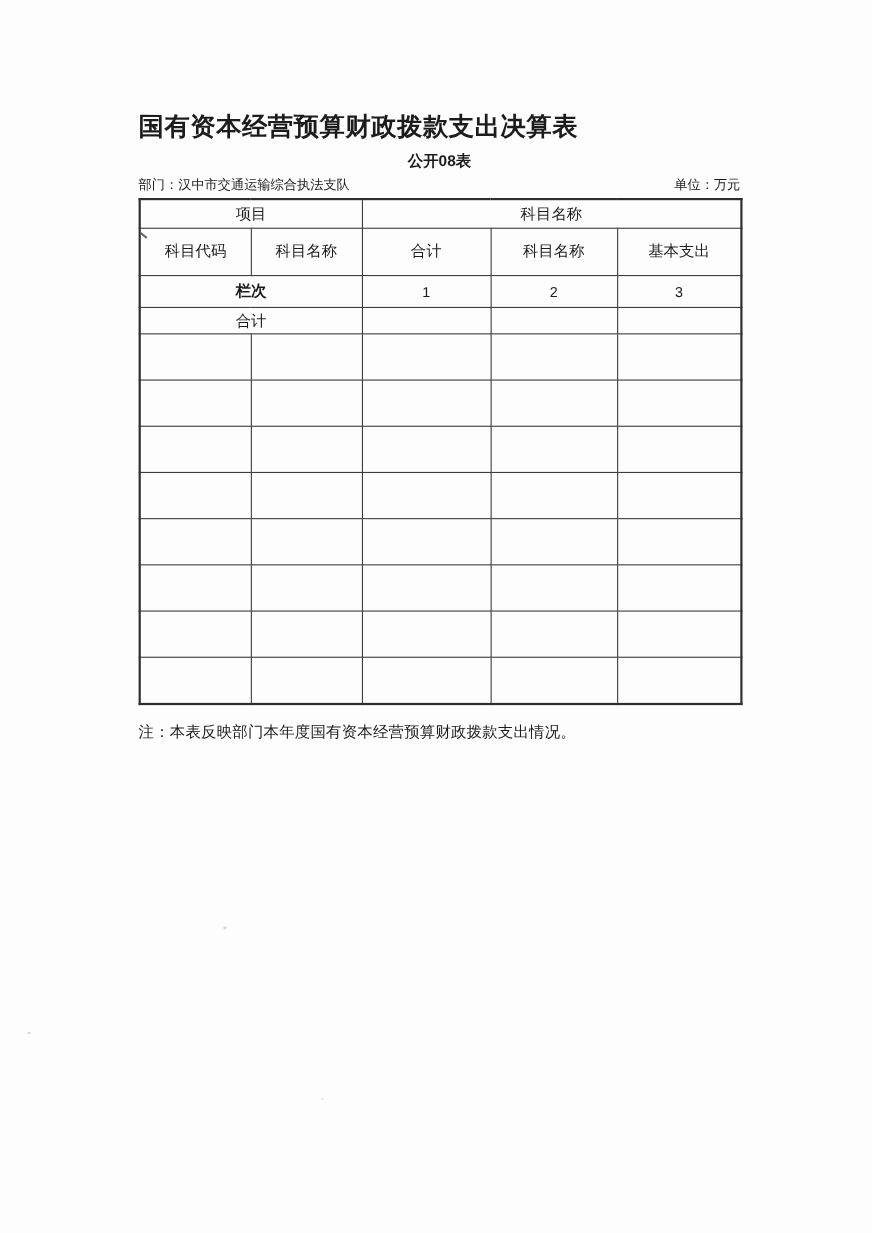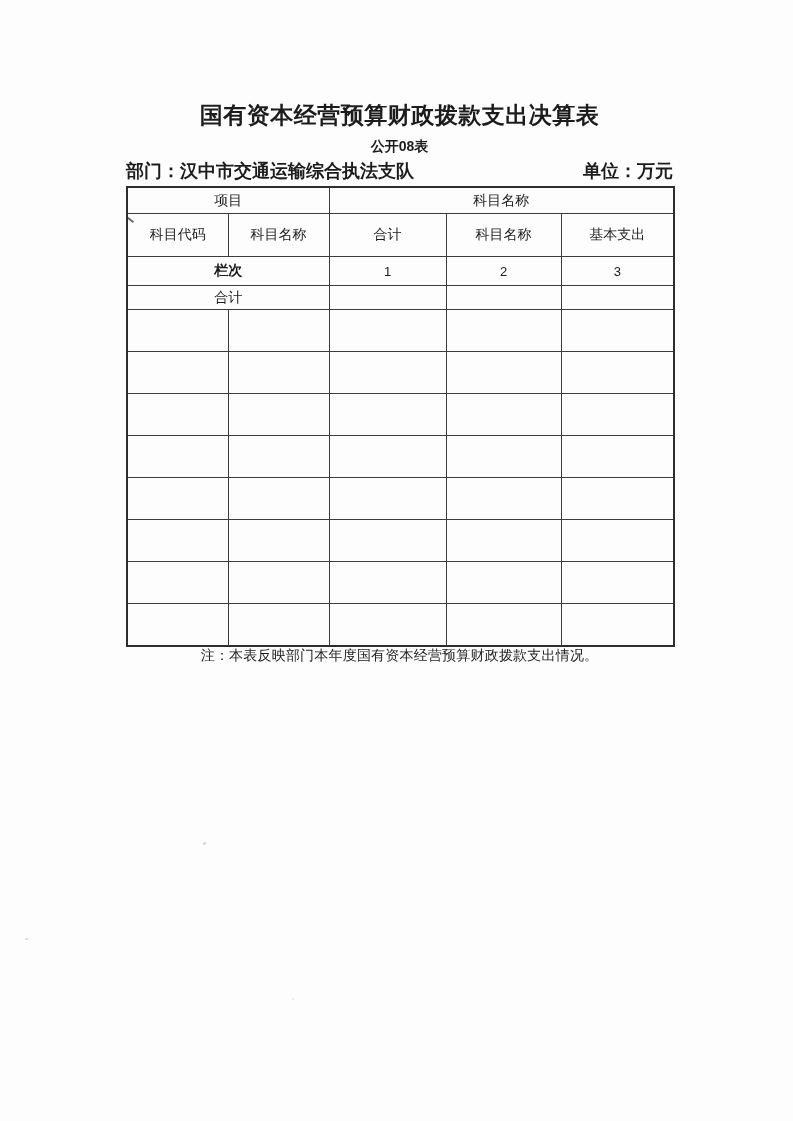--- a/index.html
+++ b/index.html
@@ -20,39 +20,39 @@
   .content {
     position: absolute;
     left: 126px;
     top: 103px;
     width: 547px;
   }
   .doc-title {
     margin: 0;
     font-size: 23px;
     font-weight: bold;
-    text-align: center;
+    text-align: left;
     line-height: 1.1;
     letter-spacing: 0.5px;
     white-space: nowrap;
   }
   .form-code {
     margin-top: 11px;
     font-size: 14px;
     font-weight: bold;
     text-align: center;
     line-height: 1;
   }
   .meta-row {
     margin-top: 9px;
     display: flex;
     justify-content: space-between;
     align-items: baseline;
-    font-size: 18px;
-    font-weight: bold;
+    font-size: 12px;
+    font-weight: normal;
     line-height: 1;
   }
   table.budget {
     margin-top: 6px;
     width: 547px;
     border-collapse: collapse;
     table-layout: fixed;
     border: 2px solid #2e2e2e;
   }
   table.budget td {
@@ -84,24 +84,24 @@
     position: absolute;
     left: -1px;
     top: 2px;
     width: 9px;
     height: 1.5px;
     background: #6a6a6a;
     transform: rotate(38deg);
     transform-origin: left top;
   }
   .footnote {
+    margin-top: 16px;
     font-size: 14px;
     line-height: 1.2;
     letter-spacing: 0.2px;
-    text-align: center;
   }
   .speck {
     position: absolute;
     border-radius: 50%;
     background: #d5d5d5;
   }
   .speck.s1 { left: 203px; top: 842px; width: 3px; height: 3px; }
   .speck.s2 { left: 25px;  top: 938px; width: 3px; height: 2px; }
   .speck.s3 { left: 292px; top: 998px; width: 2px; height: 2px; background:#e2e2e2; }
 </style>

